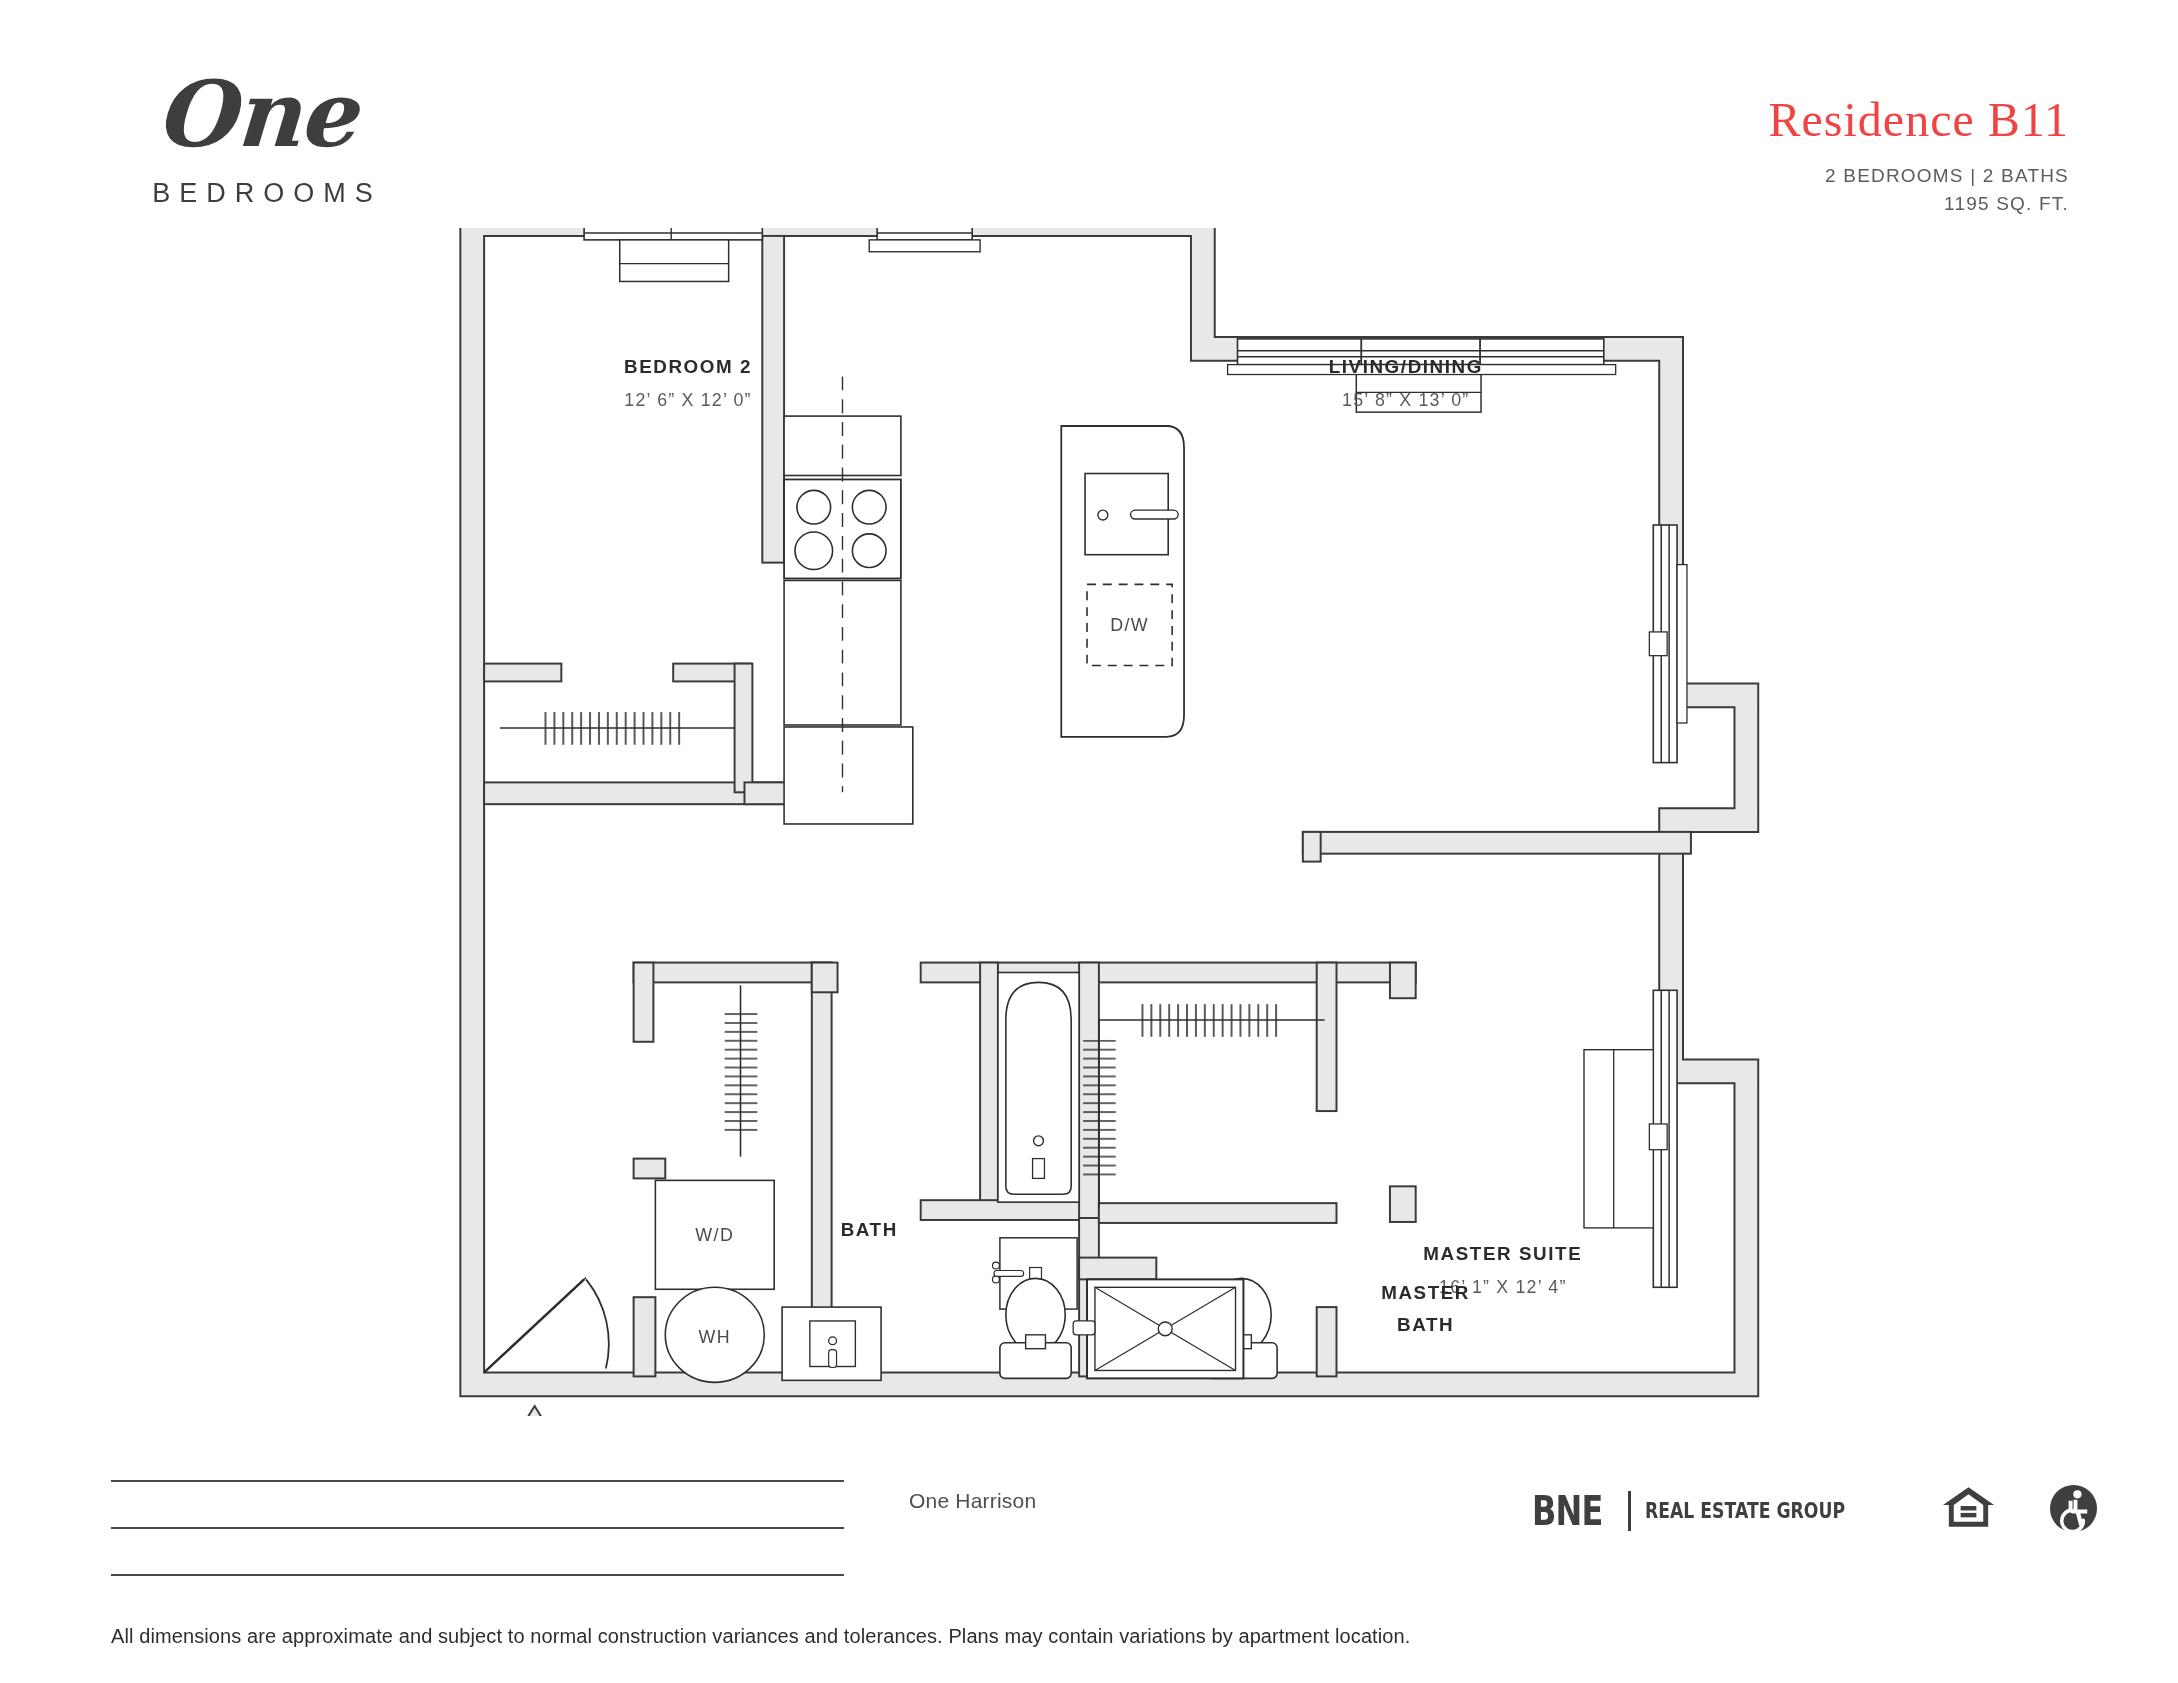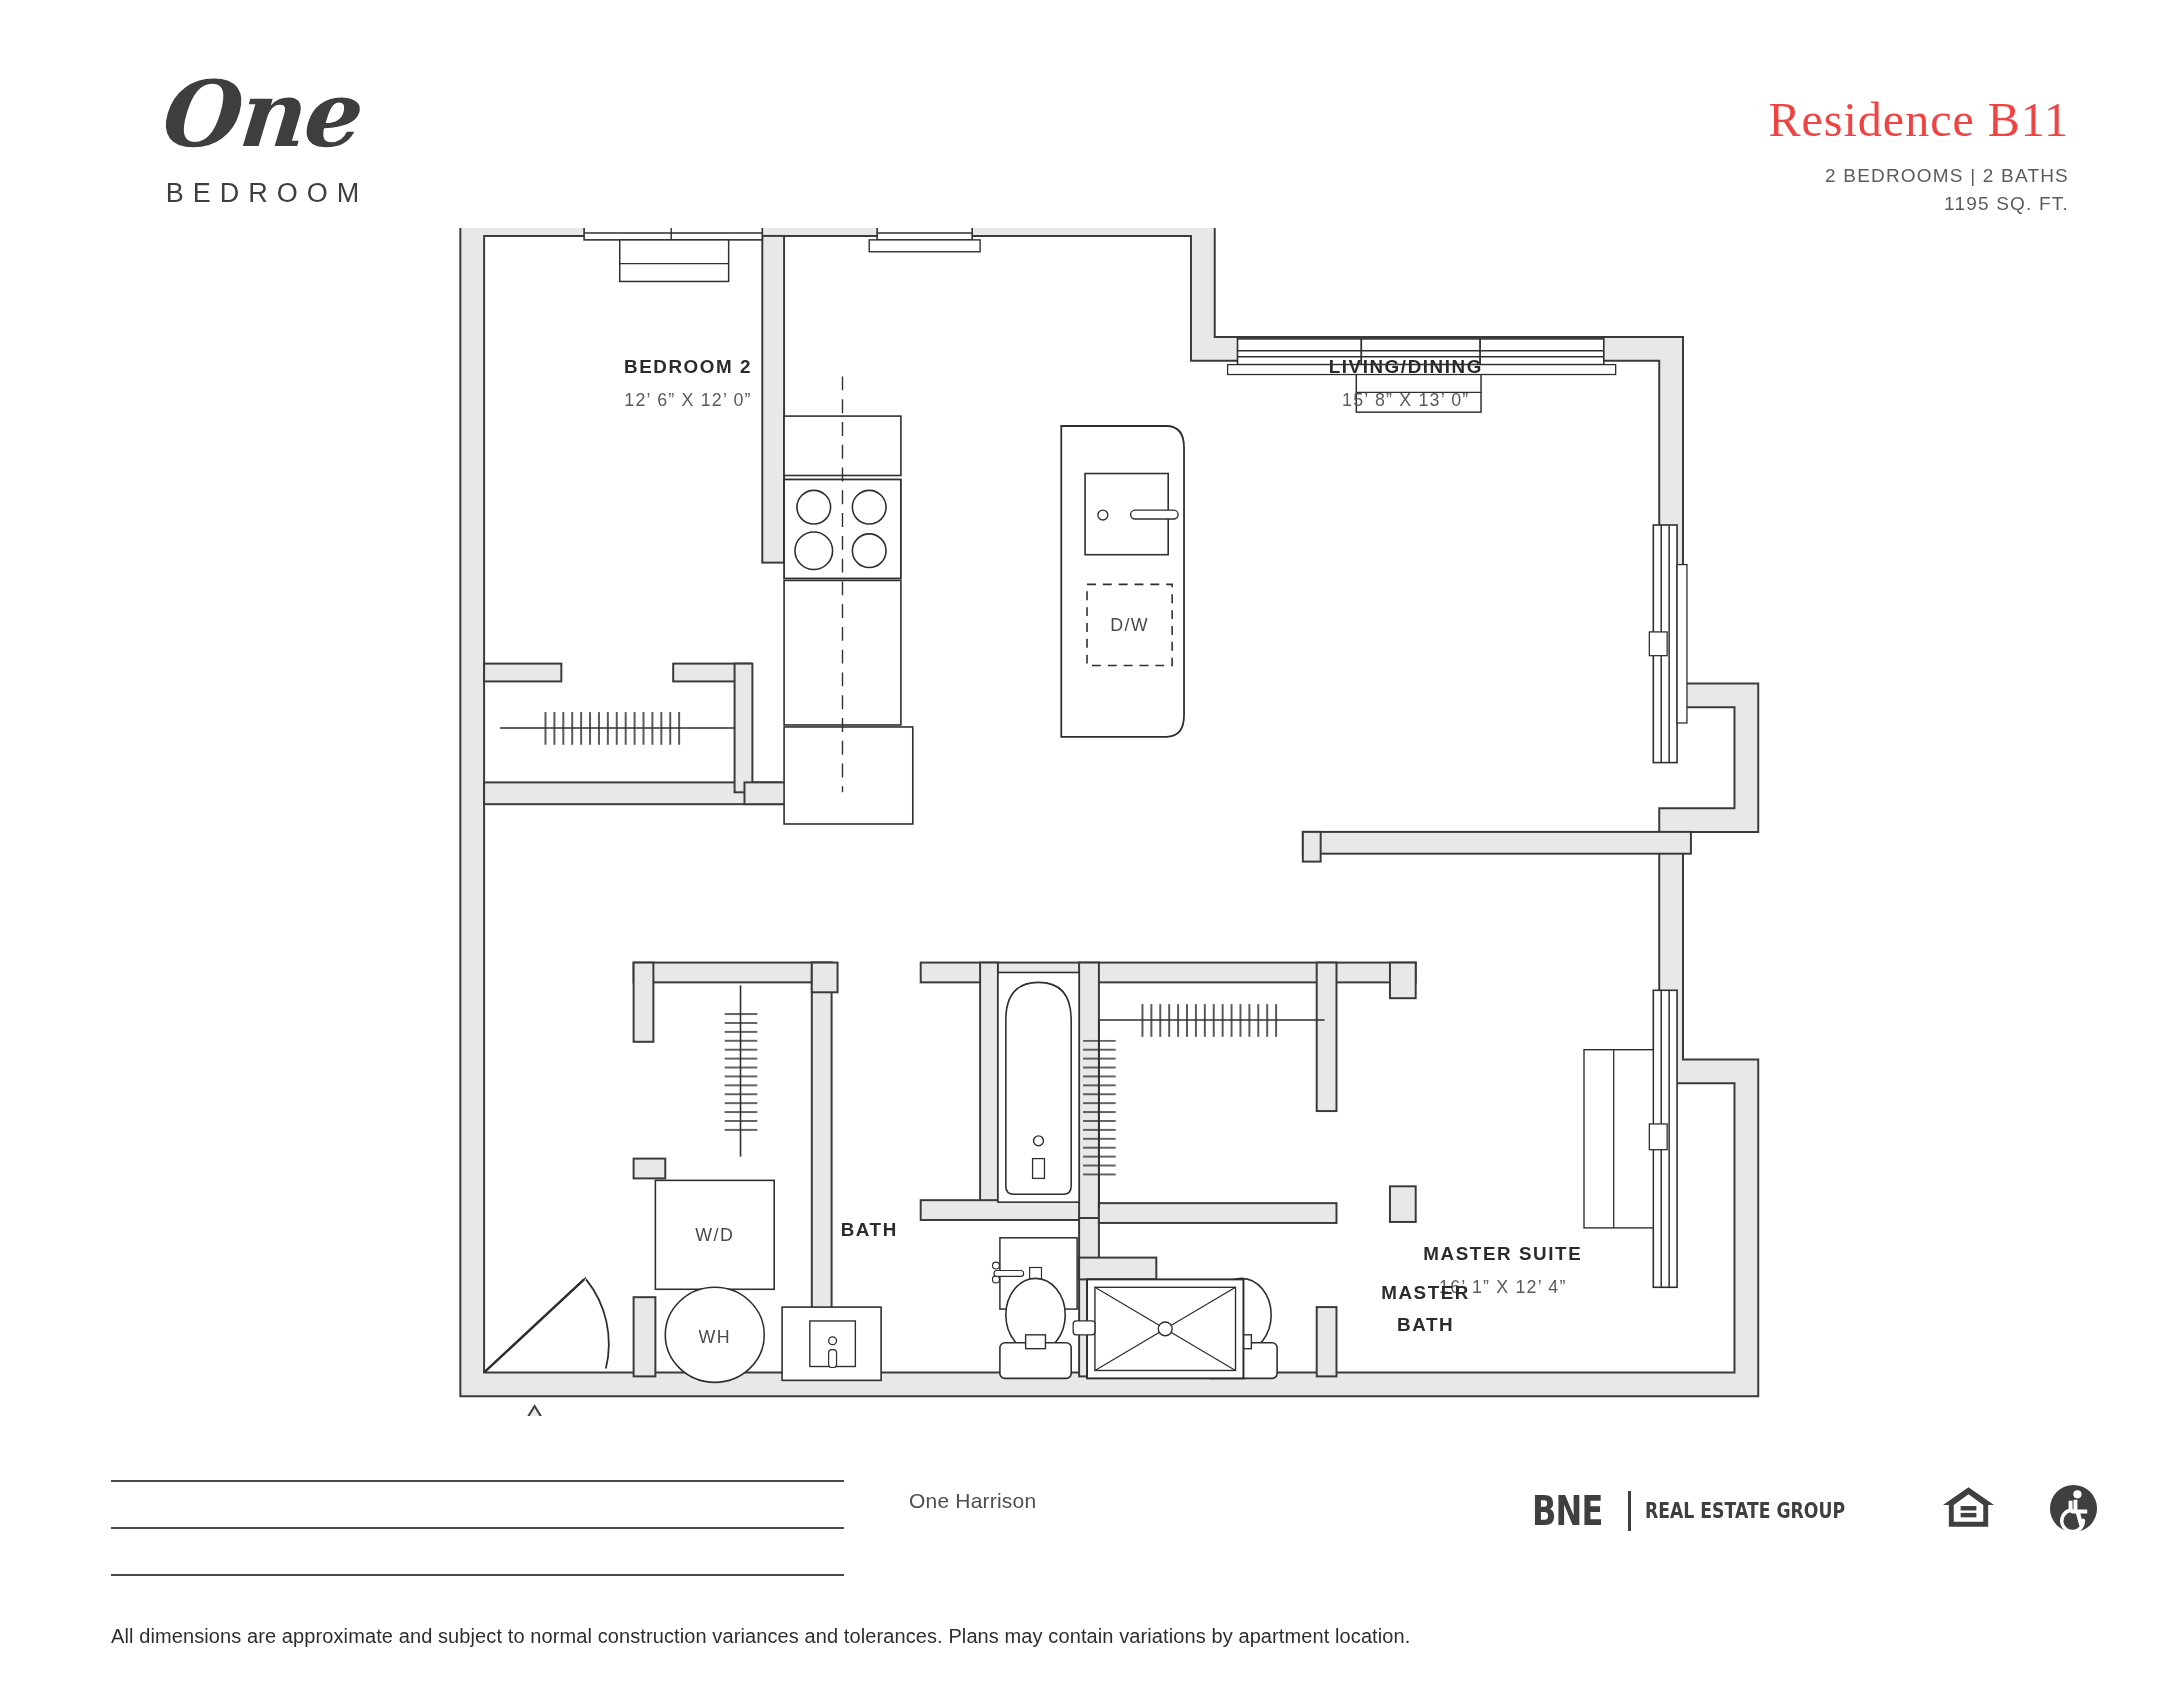--- a/index.html
+++ b/index.html
@@ -187,21 +187,21 @@
     fill: #4a4a4a;
   }
 </style>
 </head>
 <body>
 
 <div id="header">
 
   <div id="logo-block">
     <span id="logo-script">One</span>
-    <span id="logo-sub">BEDROOM</span>
+    <span id="logo-sub">BEDROOMS</span>
   </div>
 
   <div id="title-block">
     <div id="residence-title">Residence B11</div>
     <div class="title-sub">2 BEDROOMS | 2 BATHS</div>
     <div class="title-sub second">1195 SQ. FT.</div>
   </div>
 
 </div>
 

